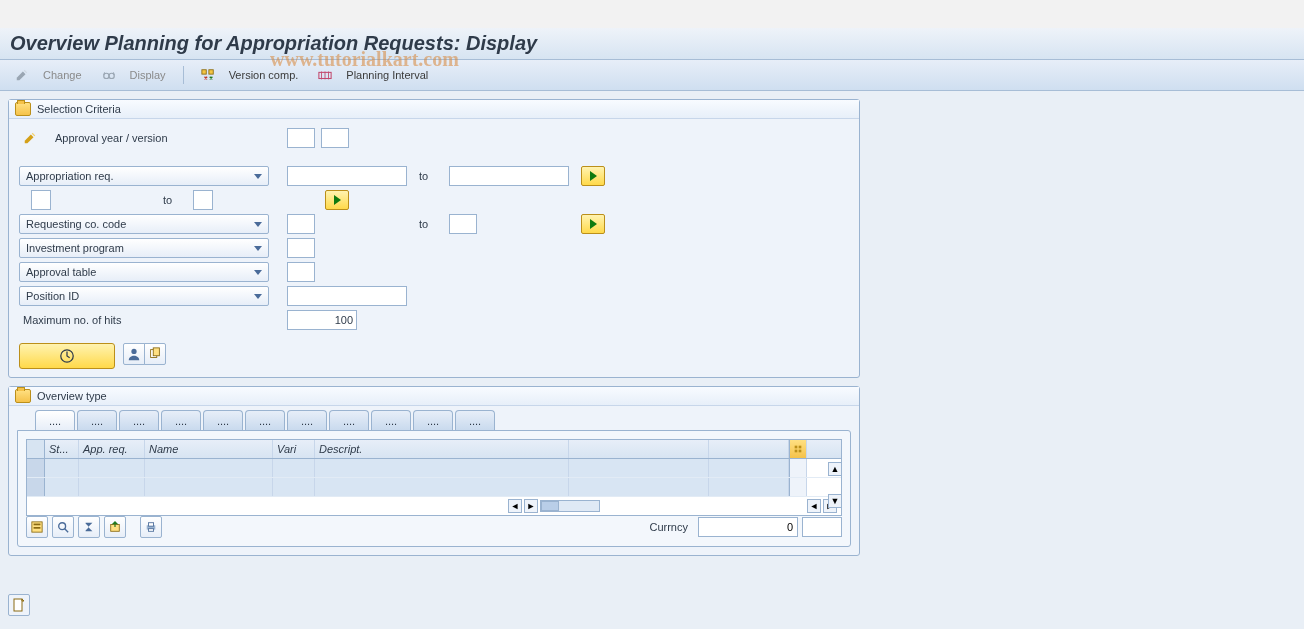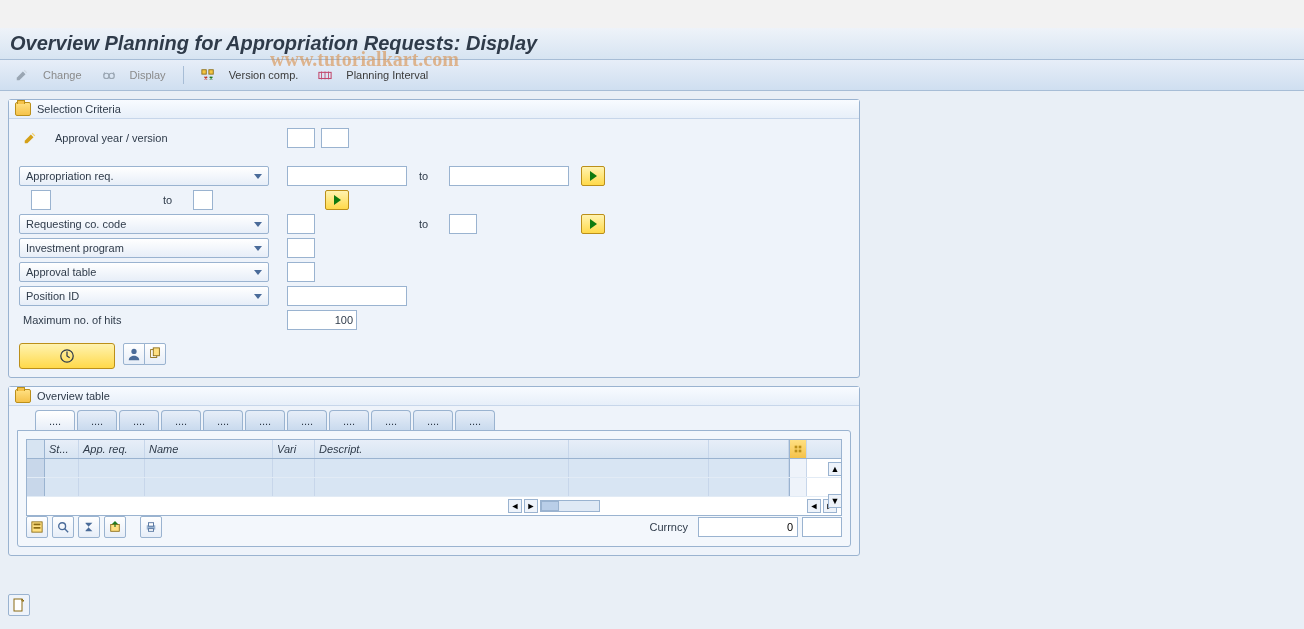--- a/index.html
+++ b/index.html
@@ -393,21 +393,21 @@
           </div>
         </div>
       </div>
 
     </div>
   </div>
 
   <div class="groupbox">
     <div class="groupbox-header">
       <span class="fold-icon"></span>
-      <span>Overview table</span>
+      <span>Overview type</span>
     </div>
 
     <div class="tabstrip" id="tabstrip">
         <div class="tab active">....</div>
         <div class="tab">....</div>
         <div class="tab">....</div>
         <div class="tab">....</div>
         <div class="tab">....</div>
         <div class="tab">....</div>
         <div class="tab">....</div>

